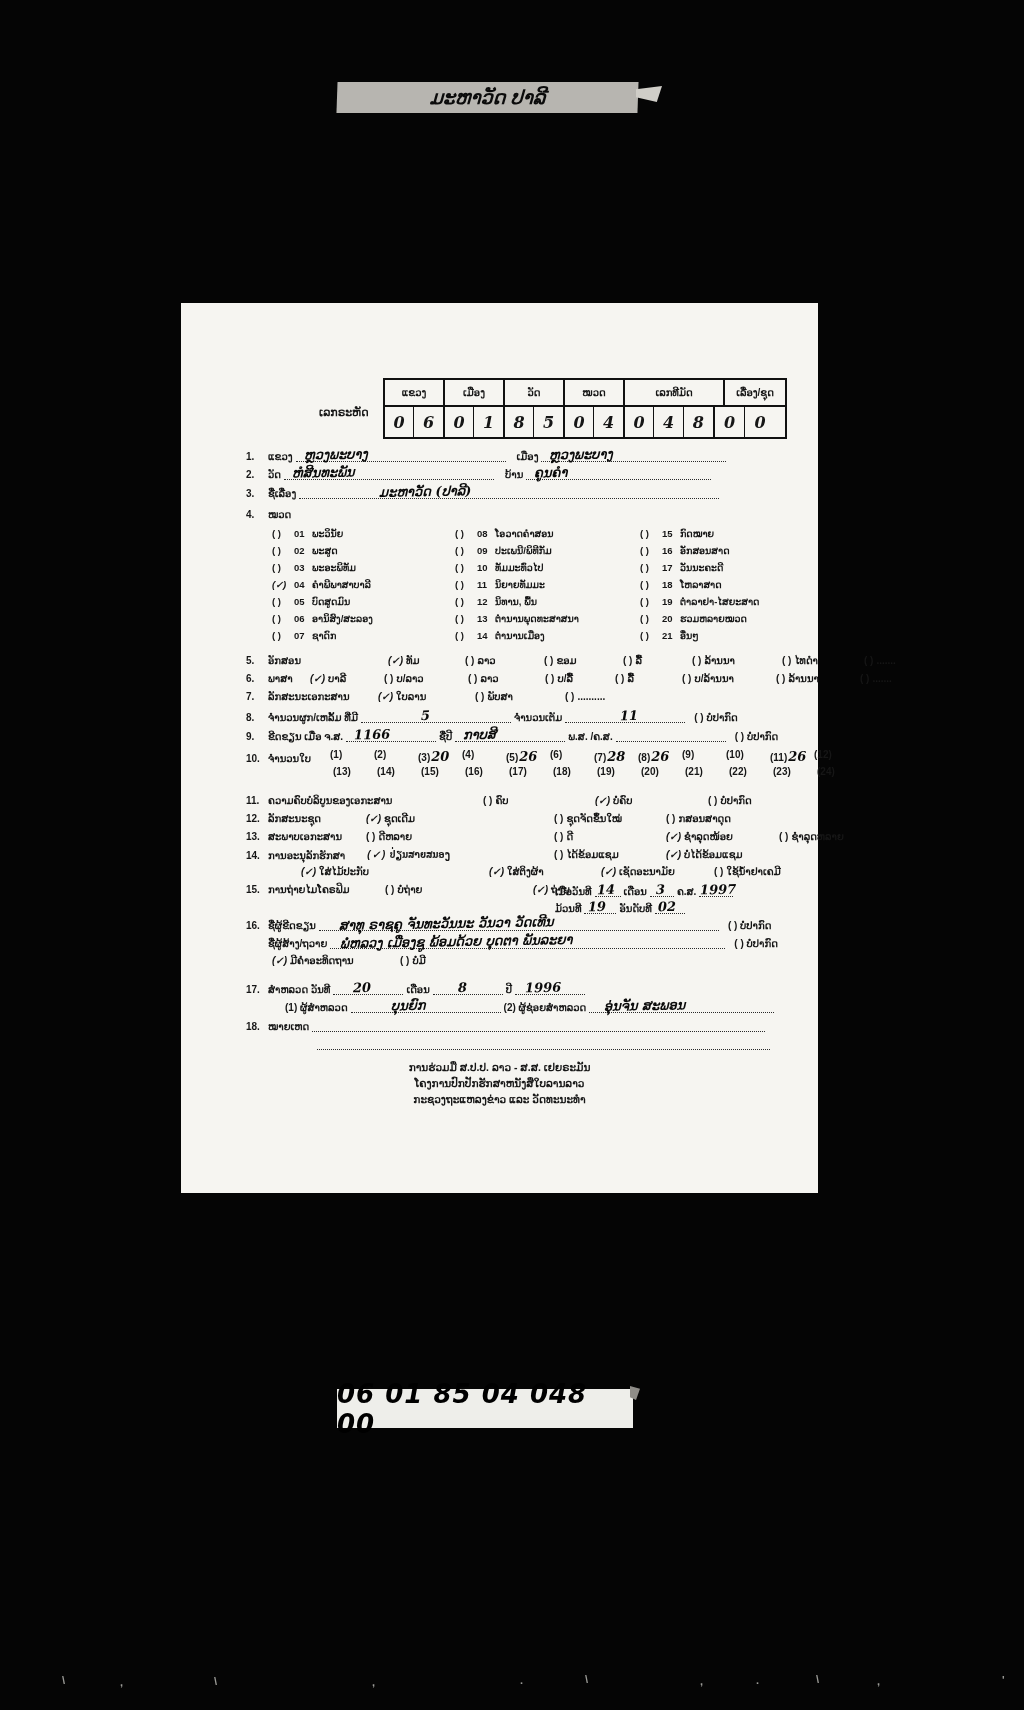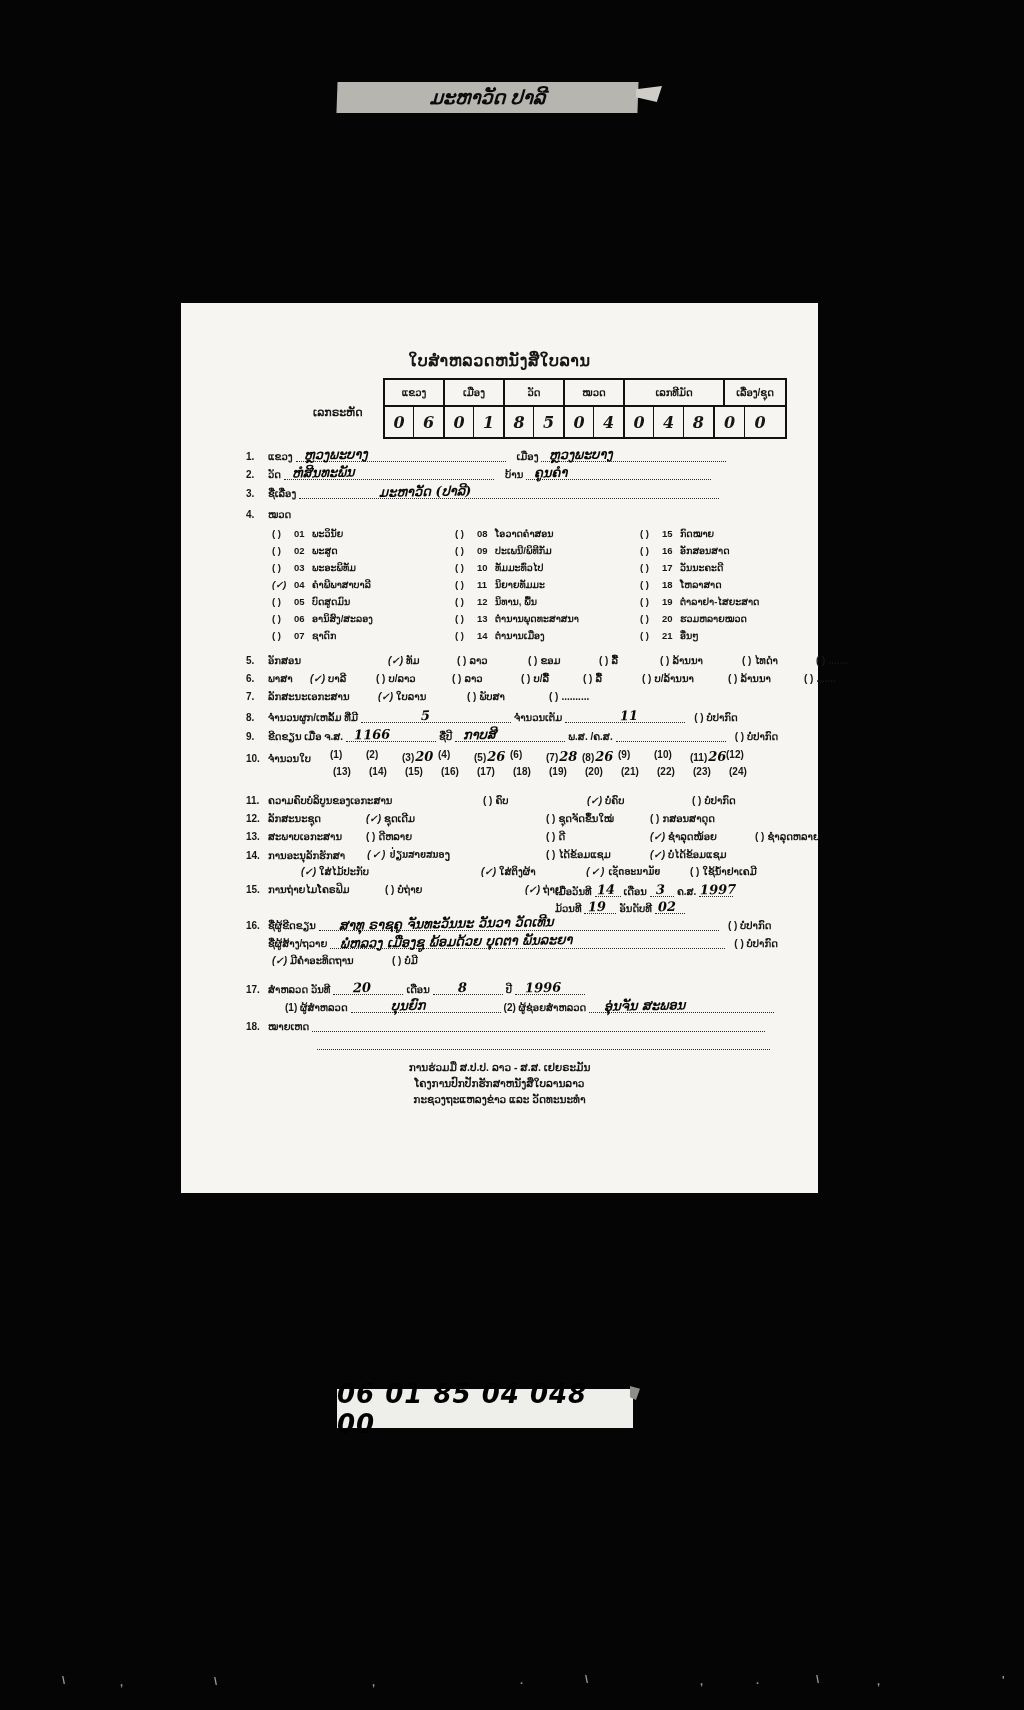--- a/index.html
+++ b/index.html
@@ -24,21 +24,21 @@
   
   .page{
     position:absolute;left:181px;top:303px;width:637px;height:890px;
     background:#f6f5f1;color:#161616;font-size:10px;
   }
   .title{
     position:absolute;left:0;right:0;top:48px;text-align:center;
     font-weight:bold;font-size:16px;letter-spacing:.5px;
   }
   
-  .code-label{position:absolute;left:132px;top:103px;font-weight:bold;font-size:11px;}
+  .code-label{position:absolute;left:138px;top:103px;font-weight:bold;font-size:11px;}
   .code-table{position:absolute;left:202px;top:75px;border:2px solid #111;background:#f6f5f1;}
   .code-head{display:flex;border-bottom:2px solid #111;}
   .code-head .hc{
     box-sizing:border-box;height:25px;display:flex;align-items:center;justify-content:center;
     font-weight:bold;font-size:10px;border-right:2px solid #111;
   }
   .code-head .hc:last-child{border-right:none;}
   .code-digits{display:flex;}
   .code-digits .grp{box-sizing:border-box;display:flex;border-right:2px solid #111;}
   .code-digits .grp:last-child{border-right:none;}
@@ -70,21 +70,21 @@
   .optflow .opt{margin-right:14px;}
   .chk{font-weight:bold;margin-right:3px;}
   .chk.on{font-style:italic;}
   .suffix{font-weight:bold;margin-left:6px;}
   
   .cat-col{position:absolute;top:222px;}
   .cat-item{height:17px;display:flex;align-items:center;font-weight:bold;font-size:9.5px;}
   .cat-item .cnum{width:18px;flex:none;}
   .cat-item .chk{width:20px;flex:none;margin-right:2px;}
   
-  .slots{display:flex;}
+  .slots{display:flex;gap:8px;}
   .slot{width:36px;flex:none;font-weight:bold;overflow:visible;white-space:nowrap;}
   
   .r1{top:146px}.r2{top:164px}.r3{top:183px}.r4l{top:206px}
   .r5{top:352px}.r6{top:370px}.r7{top:388px}.r8{top:407px}.r9{top:426px}
   .r10a{top:446px}.r10b{top:463px;left:152px}
   .r11{top:492px}.r12{top:510px}.r13{top:528px}
   .r14a{top:546px}.r14b{top:563px;left:120px}
   .r15a{top:581px}.r15date{top:581px;left:374px}.r15b{top:598px;left:374px}
   .r16a{top:615px}.r16b{top:633px}.r16c{top:652px;left:91px}
   .r17a{top:679px}.r17b{top:697px;left:104px}
@@ -111,21 +111,20 @@
 </head>
 <body>
 
 <div class="header-strip">
   <span>ມະຫາວັດ ປາລີ</span>
 </div>
 <div class="header-nub"></div>
 
 <div class="page">
 
-  <div class="title">ໃບສຳຫລວດຫນັງສືໃບລານ</div>
 
   <div class="code-label">ເລກຣະຫັດ</div>
   <div class="code-table">
     <div class="code-head" id="codeHead">
         <div class="hc" style="width: 60px;">ແຂວງ</div>
         <div class="hc" style="width: 60px;">ເມືອງ</div>
         <div class="hc" style="width: 60px;">ວັດ</div>
         <div class="hc" style="width: 60px;">ໝວດ</div>
         <div class="hc" style="width: 100px;">ເລກທີມັດ</div>
         <div class="hc" style="width: 60px;">ເລື່ອງ/ຊຸດ</div>
@@ -450,21 +449,21 @@
     <span class="slots" id="opt14a">
         <span class="opt" style="width: 180px; font-family: Liberation Mono, monospace;"><span class="chk on">(✓)</span><span>ປ່ຽນສາຍສນອງ</span></span>
         <span class="opt" style="width: 104px;"><span class="chk">( )</span><span>ໄດ້ຂ້ອມແຊມ</span></span>
         <span class="opt" style="width: 130px;"><span class="chk on">(✓)</span><span>ບໍ່ໄດ້ຂ້ອມແຊມ</span></span>
       </span>
   </div>
   <div class="row r14b">
     <span class="slots" id="opt14b">
         <span class="opt" style="width: 180px;"><span class="chk on">(✓)</span><span>ໃສ່ໄມ້ປະກັບ</span></span>
         <span class="opt" style="width: 104px;"><span class="chk on">(✓)</span><span>ໃສ່ຕິງຜ້າ</span></span>
-        <span class="opt" style="width: 105px; font-family: Liberation Mono, monospace;"><span class="chk on">(✓)</span><span>ເຊັດອະນາມັຍ</span></span>
+        <span class="opt" style="width: 105px;"><span class="chk on">(✓)</span><span>ເຊັດອະນາມັຍ</span></span>
         <span class="opt" style="width: 100px;"><span class="chk">( )</span><span>ໃຊ້ນ້ຳຢາເຄມີ</span></span>
       </span>
   </div>
 
   <div class="row r15a">
     <span class="num">15.</span>
     <span class="blbl" style="width:117px">ການຖ່າຍໄມໂຄຣຟິມ</span>
     <span class="slots" id="opt15">
         <span class="opt" style="width: 140px;"><span class="chk">( )</span><span>ບໍ່ຖ່າຍ</span></span>
         <span class="opt" style="width: 45px;"><span class="chk on">(✓)</span><span>ຖ່າຍ</span></span>

